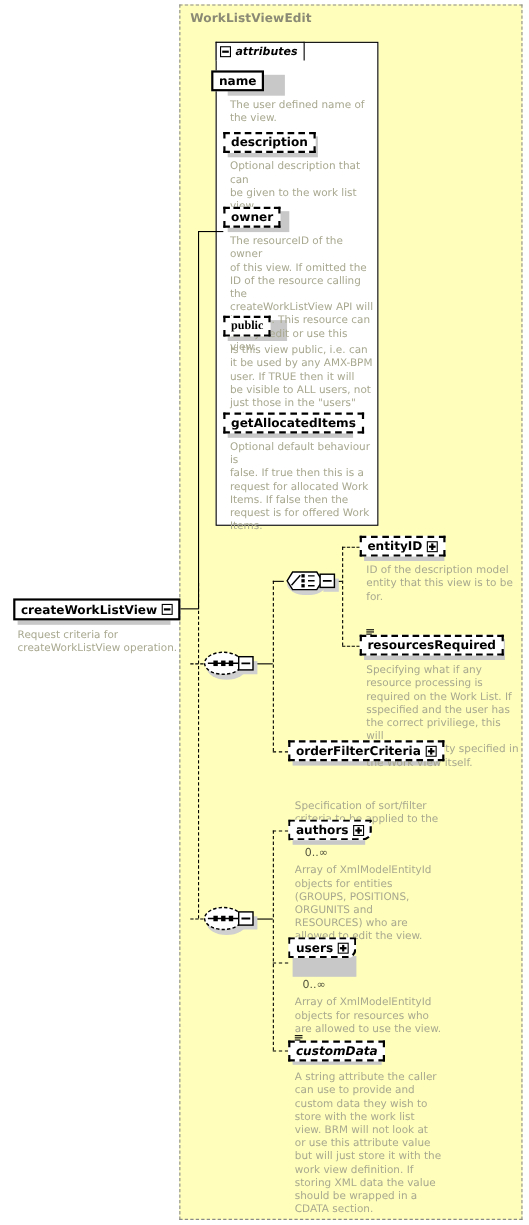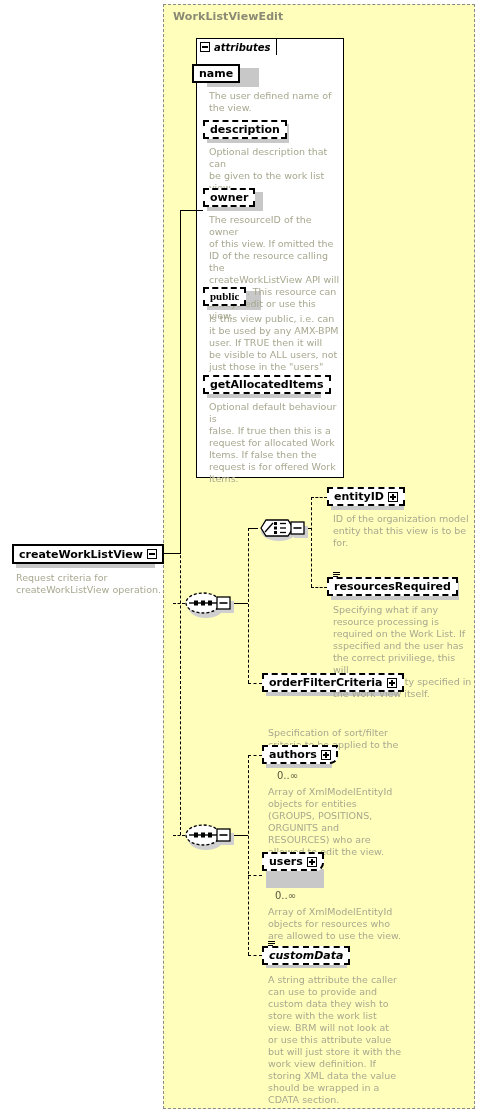--- a/index.html
+++ b/index.html
@@ -290,21 +290,21 @@
 <div class="ln h" style="left:303px; top:528px; width:8px;"></div>
 <div class="ln vd" style="left:311px; top:497px; height:90px;"></div>
 <div class="ln hd" style="left:311px; top:497px; width:16px;"></div>
 <div class="ln hd" style="left:311px; top:587px; width:16px;"></div>
 
 <div class="shadow" style="left:331px; top:491px; width:73px; height:19px;"></div>
 <div class="node dashed" style="left:327px; top:487px;">
   <span class="nm">entityID</span>
   <span class="plus-box"></span>
 </div>
-<div class="doc" style="left:333px; top:513px; width:140px;">ID of the organization model
+<div class="doc" style="left:333px; top:513px; width:140px;">ID of the description model
 entity that this view is to be
 for.</div>
 
 <div class="lines-glyph" style="left:333px; top:572px;">
     <i></i>
     <i></i>
     <i></i>
   </div>
 <div class="shadow" style="left:331px; top:581px; width:128px; height:19px;"></div>
 <div class="node dashed" style="left:327px; top:577px;">

